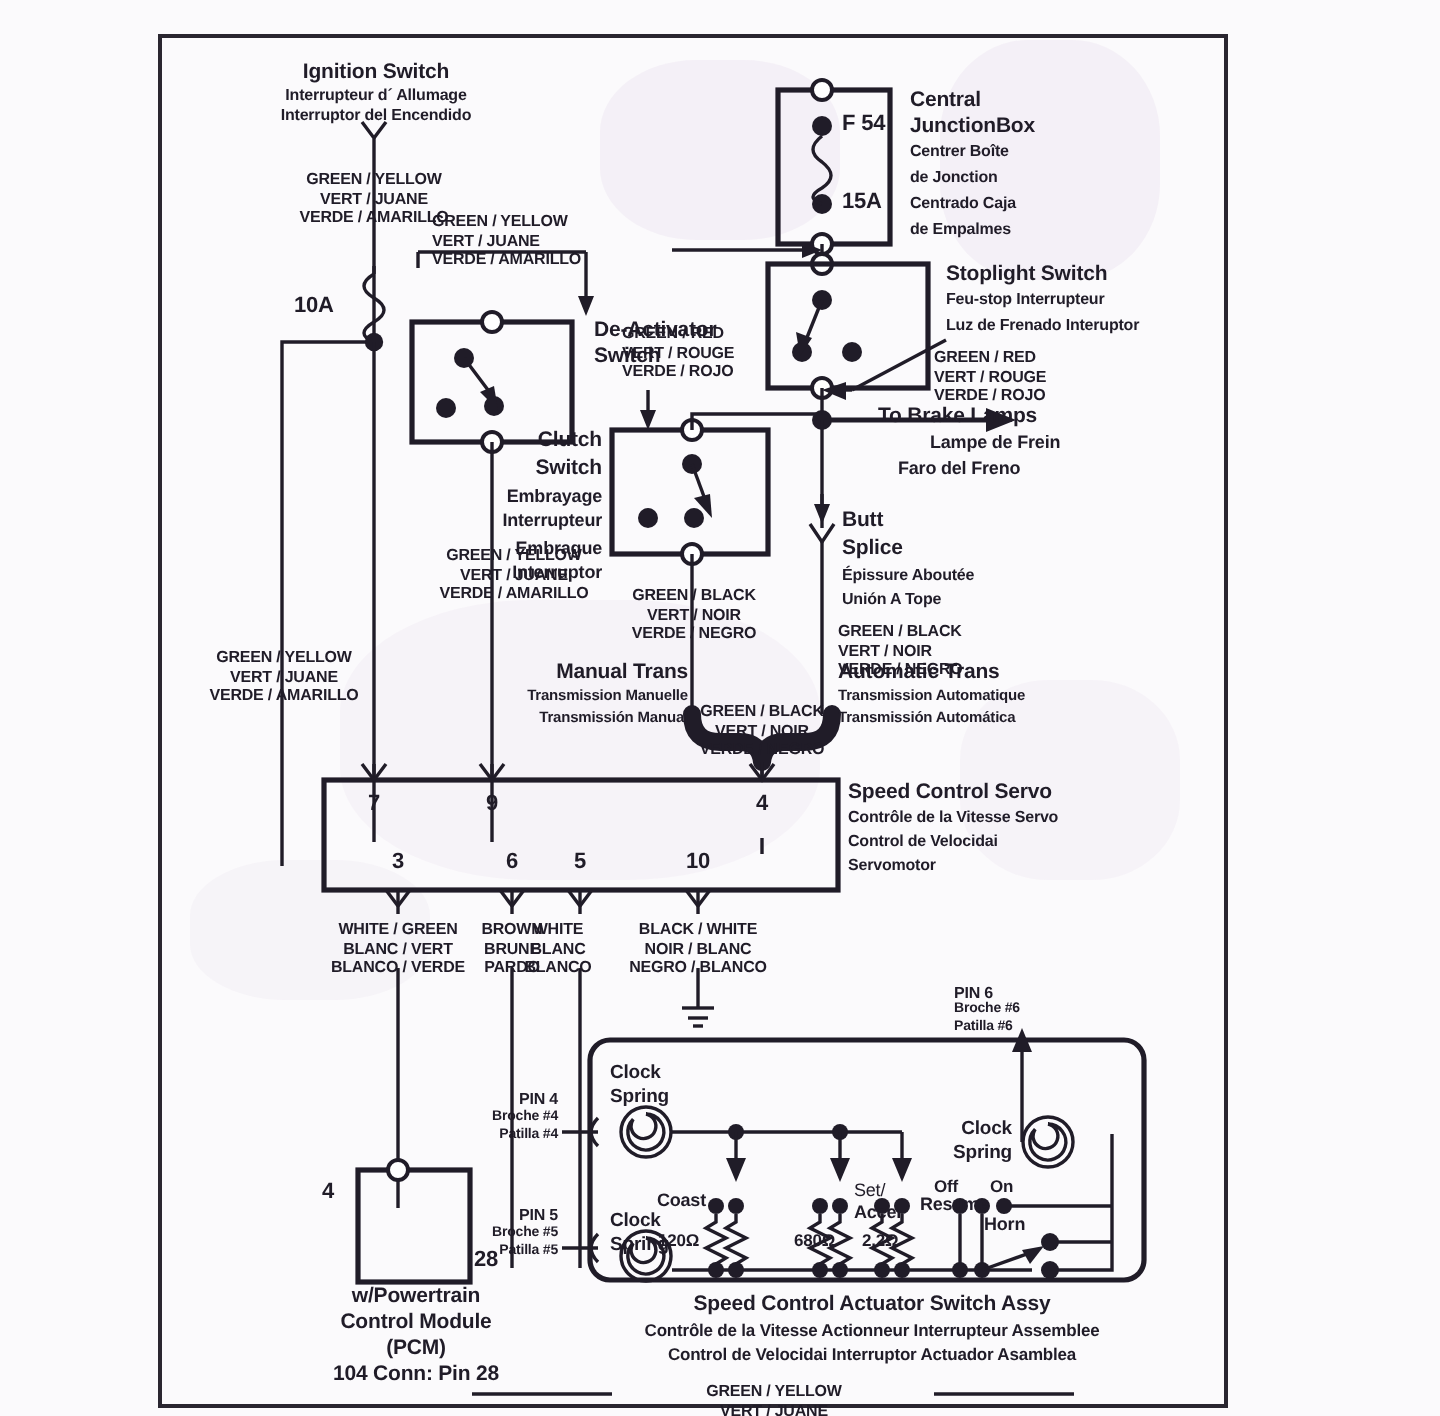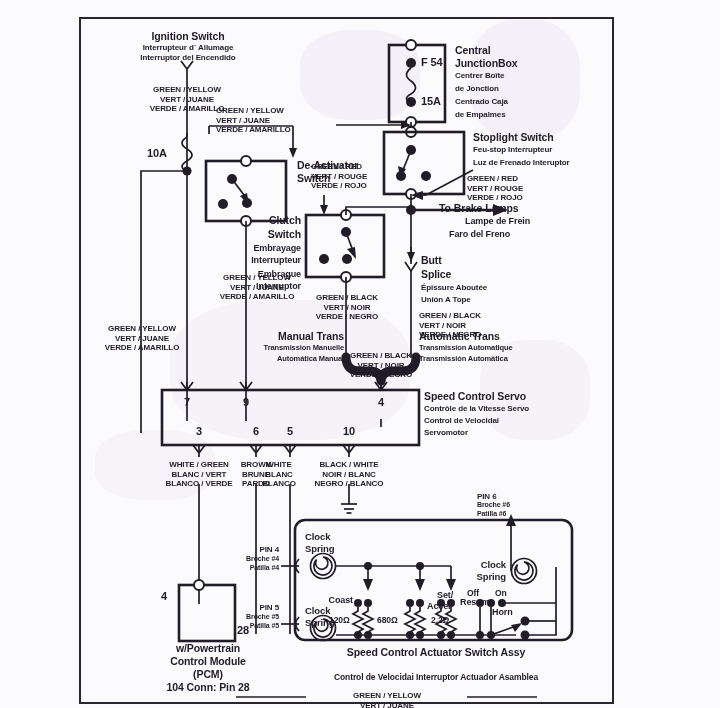--- a/index.html
+++ b/index.html
@@ -330,21 +330,21 @@
     </div>
 
     <div class="lbl wire" style="left:3px;top:305px;width:116px;">
       <div>GREEN / YELLOW</div>
       <div>VERT /  JUANE</div>
       <div>VERDE / AMARILLO</div>
     </div>
 
     <div class="lbl ttl r" style="left:178px;top:311px;width:85px;">Manual Trans</div>
     <div class="lbl sub r" style="left:168px;top:324px;width:95px;font-size:7.5px;">Transmission Manuelle</div>
-    <div class="lbl sub r" style="left:168px;top:335px;width:95px;font-size:7.5px;">Automática Manual</div>
+    <div class="lbl sub r" style="left:168px;top:335px;width:95px;font-size:7.5px;">Transmissión Manual</div>
 
     <div class="lbl ttl" style="left:338px;top:311px;">Automatic Trans</div>
     <div class="lbl sub" style="left:338px;top:324px;font-size:7.5px;">Transmission Automatique</div>
     <div class="lbl sub" style="left:338px;top:335px;font-size:7.5px;">Transmissión Automática</div>
 
     <div class="lbl wire" style="left:242px;top:332px;width:116px;">
       <div>GREEN / BLACK</div>
       <div>VERT / NOIR</div>
       <div>VERDE / NEGRO</div>
     </div>
@@ -397,39 +397,40 @@
     <div class="lbl r" style="left:130px;top:603px;width:68px;font-size:7px;font-weight:bold;">Patilla #5</div>
 
     <div class="lbl" style="left:224px;top:512px;font-size:9.5px;font-weight:bold;">Clock</div>
     <div class="lbl" style="left:224px;top:524px;font-size:9.5px;font-weight:bold;">Spring</div>
     <div class="lbl" style="left:224px;top:586px;font-size:9.5px;font-weight:bold;">Clock</div>
     <div class="lbl" style="left:224px;top:598px;font-size:9.5px;font-weight:bold;">Spring</div>
     <div class="lbl r" style="left:375px;top:540px;width:50px;font-size:9.5px;font-weight:bold;">Clock</div>
     <div class="lbl r" style="left:375px;top:552px;width:50px;font-size:9.5px;font-weight:bold;">Spring</div>
 
     <div class="lbl r" style="left:222px;top:576px;width:50px;font-size:9px;font-weight:bold;">Coast</div>
-    <div class="lbl" style="left:356px;top:571px;font-size:9px;font-weight:bold;">Set/</div>
+    <div class="lbl" style="left:346px;top:571px;font-size:9px;font-weight:normal;">Set/</div>
     <div class="lbl" style="left:346px;top:582px;font-size:9px;font-weight:bold;">Accel</div>
     <div class="lbl" style="left:379px;top:578px;font-size:9px;font-weight:bold;">Resume</div>
     <div class="lbl r" style="left:370px;top:569px;width:28px;font-size:8.5px;font-weight:bold;">Off</div>
     <div class="lbl" style="left:414px;top:569px;font-size:8.5px;font-weight:bold;">On</div>
     <div class="lbl" style="left:411px;top:588px;font-size:9px;font-weight:bold;">Horn</div>
 
     <div class="lbl" style="left:248px;top:596px;font-size:8.5px;font-weight:bold;">120Ω</div>
-    <div class="lbl" style="left:296px;top:596px;font-size:8.5px;font-weight:bold;">680Ω</div>
+    <div class="lbl" style="left:316px;top:596px;font-size:8.5px;font-weight:bold;">680Ω</div>
     <div class="lbl" style="left:350px;top:596px;font-size:8.5px;font-weight:bold;">2.2Ω</div>
 
     <div class="lbl num" style="left:80px;top:571px;">4</div>
     <div class="lbl num" style="left:156px;top:605px;">28</div>
     <div class="lbl ttl c" style="left:66px;top:623px;width:122px;">w/Powertrain</div>
     <div class="lbl ttl c" style="left:66px;top:636px;width:122px;">Control Module</div>
     <div class="lbl ttl c" style="left:66px;top:649px;width:122px;">(PCM)</div>
     <div class="lbl ttl c" style="left:58px;top:662px;width:138px;">104 Conn: Pin 28</div>
 
     <div class="lbl ttl c" style="left:225px;top:627px;width:260px;">Speed Control Actuator Switch Assy</div>
+    <div class="lbl sub c" style="left:210px;top:641px;width:290px;font-size:8.5px;">Contrôle de  la Vitesse Actionneur Interrupteur Assemblee</div>
     <div class="lbl sub c" style="left:210px;top:653px;width:290px;font-size:8.5px;">Control de Velocidai Interruptor Actuador Asamblea</div>
 
     <div class="lbl wire" style="left:227px;top:672px;width:158px;">
       <div>GREEN / YELLOW</div>
       <div>VERT /  JUANE</div>
 
     </div>
 
   </div>
   </div>

